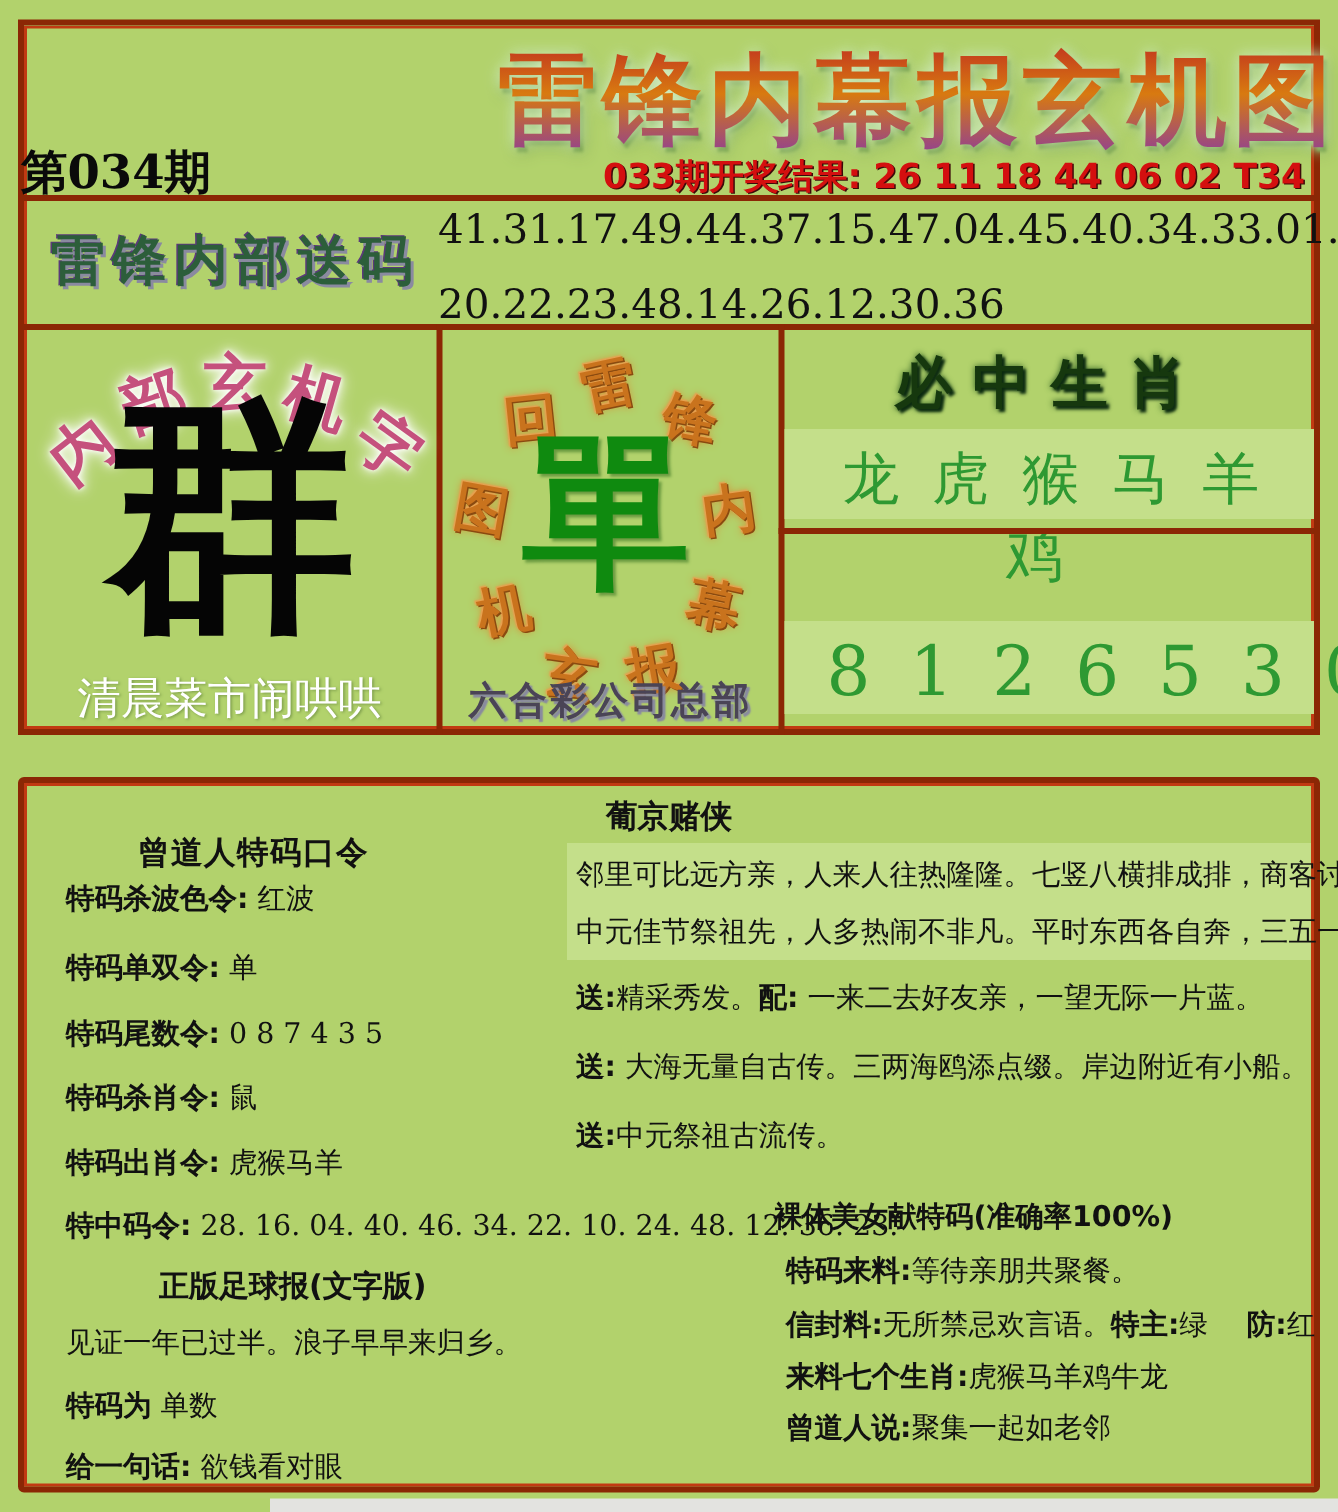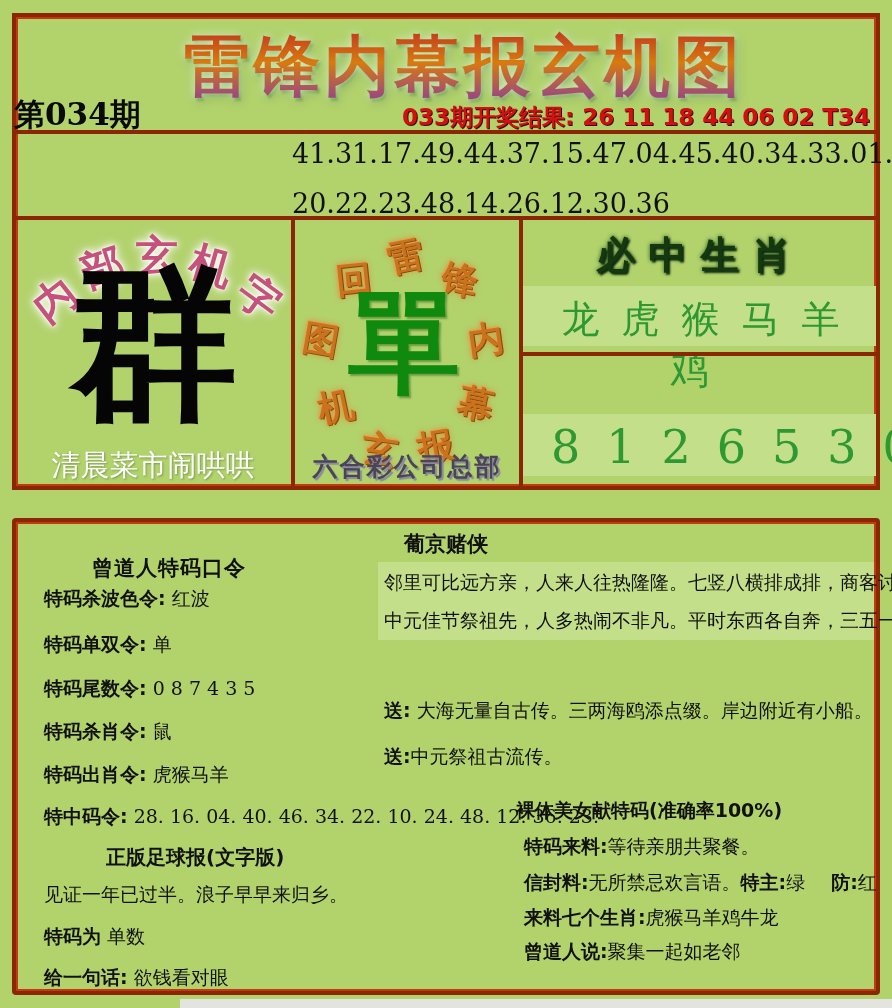--- a/index.html
+++ b/index.html
@@ -17,21 +17,21 @@
     box-sizing:border-box;
   }
   .main-panel{left:12px;top:13px;width:868px;height:477px;}
   .bottom-panel{left:12px;top:518px;width:868px;height:477px;border-radius:4px;}
   .issue{
     position:absolute;left:14px;top:94px;
     font-size:31px;font-weight:bold;color:#0a0a0a;z-index:5;
     font-family:"DejaVu Serif","Liberation Serif",serif;
   }
   .big-title{
-    position:absolute;left:0;right:0;top:22px;text-align:center;
+    position:absolute;left:0;right:0;top:22px;text-align:right;
     font-size:66px;font-weight:bold;letter-spacing:4px;
     background:linear-gradient(180deg,#c03020 5%,#d87a10 45%,#8a3aa0 95%);
     -webkit-background-clip:text;background-clip:text;color:transparent;
     filter:drop-shadow(0 0 5px #e8ffd8) drop-shadow(2px 3px 1px #6d9840);
     font-family:"DejaVu Serif","Liberation Serif",serif;
     margin-left:36px;
   }
   .result{
     position:absolute;right:22px;top:102px;
     font-size:23px;font-weight:bold;color:#d40f0f;
@@ -145,20 +145,21 @@
 <div class="page">
 
   <div class="panel main-panel"></div>
 
   <div class="issue">第034期</div>
   <div class="big-title">雷锋内幕报玄机图</div>
   <div class="result">033期开奖结果: 26 11 18 44 06 02 T34</div>
 
   <div class="hline" style="left:12px;top:130px;width:868px;"></div>
 
+  <div class="numbers-label">雷锋内部送码</div>
   <div class="num-row" style="top:138px;">41.31.17.49.44.37.15.47.04.45.40.34.33.01.10</div>
   <div class="num-row" style="top:188px;">20.22.23.48.14.26.12.30.36</div>
 
   <div class="hline" style="left:12px;top:216px;width:868px;"></div>
 
   <div class="vline" style="left:291px;top:216px;height:274px;"></div>
   <div class="vline" style="left:519px;top:216px;height:274px;"></div>
 
   <span class="arc-char" style="left:34px;top:272px;transform:rotate(-38deg);">内</span>
   <span class="arc-char" style="left:82px;top:240px;transform:rotate(-18deg);">部</span>
@@ -228,20 +229,23 @@
     </div>
     <div class="row-line" style="top:443px;">
       <span class="lbl">给一句话:</span>
       <span>欲钱看对眼</span>
     </div>
 
     <div class="verse-block"></div>
     <div class="verse-line" style="top:48px;">邻里可比远方亲，人来人往热隆隆。七竖八横排成排，商客讨价重又重。</div>
     <div class="verse-line" style="top:86px;">中元佳节祭祖先，人多热闹不非凡。平时东西各自奔，三五一家去他乡。</div>
 
+    <div class="right-line" style="left:368px;top:130px;">
+      <span class="lbl">送:</span><span>精采秀发。</span><span class="lbl">配:</span> <span>一来二去好友亲，一望无际一片蓝。</span>
+    </div>
     <div class="right-line" style="left:368px;top:176px;">
       <span class="lbl">送:</span> <span>大海无量自古传。三两海鸥添点缀。岸边附近有小船。</span>
     </div>
     <div class="right-line" style="left:368px;top:222px;">
       <span class="lbl">送:</span><span>中元祭祖古流传。</span>
     </div>
 
     <div class="right-header2">裸体美女献特码(准确率100%)</div>
 
     <div class="right-line" style="top:312px;text-align:center;">

